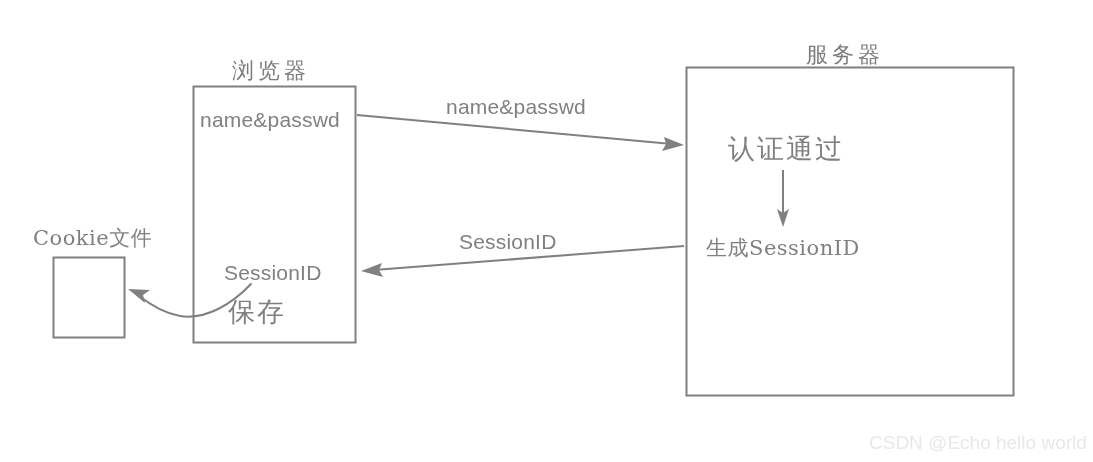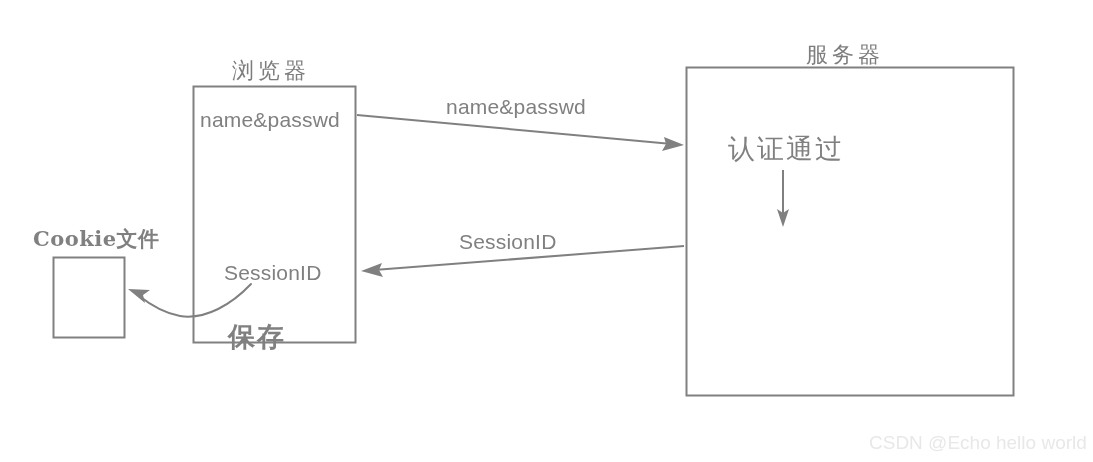--- a/index.html
+++ b/index.html
@@ -39,34 +39,33 @@
   }
   .label-cjk {
     font-family: "DejaVu Serif", "Liberation Serif", serif;
     font-size: 27px;
     letter-spacing: 2px;
   }
   .label-mixed {
     font-family: "DejaVu Serif", "Liberation Serif", serif;
     font-size: 21px;
     letter-spacing: 0.5px;
-    font-weight: bold;
   }
   .title-cjk {
     font-family: "DejaVu Serif", "Liberation Serif", serif;
     font-size: 22px;
     letter-spacing: 4px;
     color: #7d7d7d;
   }
   #browser-title { left: 232px; top: 60px; }
   #server-title  { left: 806px; top: 44px; }
   #cookie-title  { left: 33px;  top: 228px; }
   #browser-credentials-label { left: 200px; top: 109px; }
   #browser-sessionid-label   { left: 224px; top: 262px; }
-  #browser-save-label        { left: 228px; top: 323px; font-weight: bold; }
+  #browser-save-label        { left: 228px; top: 298px; }
   #flow-credentials-label    { left: 446px; top: 96px; }
   #flow-sessionid-label      { left: 459px; top: 231px; }
   #server-auth-label         { left: 728px; top: 135px; }
   #server-gen-label          { left: 706px; top: 238px; }
   #watermark {
     position: absolute;
     left: 869px;
     top: 432px;
     font-family: "Liberation Sans", "DejaVu Sans", sans-serif;
     font-size: 19px;
@@ -116,20 +115,21 @@
   <div class="label label-mixed" id="cookie-title">Cookie文件</div>
 
   <div class="label label-latin" id="browser-credentials-label">name&amp;passwd</div>
 
   <div class="label label-latin" id="browser-sessionid-label">SessionID</div>
 
   <div class="label label-cjk" id="browser-save-label">保存</div>
 
   <div class="label label-cjk" id="server-auth-label">认证通过</div>
 
+  <div class="label label-mixed" id="server-gen-label">生成SessionID</div>
 
   <div class="label label-latin" id="flow-credentials-label">name&amp;passwd</div>
 
   <div class="label label-latin" id="flow-sessionid-label">SessionID</div>
 
   <div id="watermark">CSDN @Echo hello world</div>
 
 </div>
 
 </body></html>

